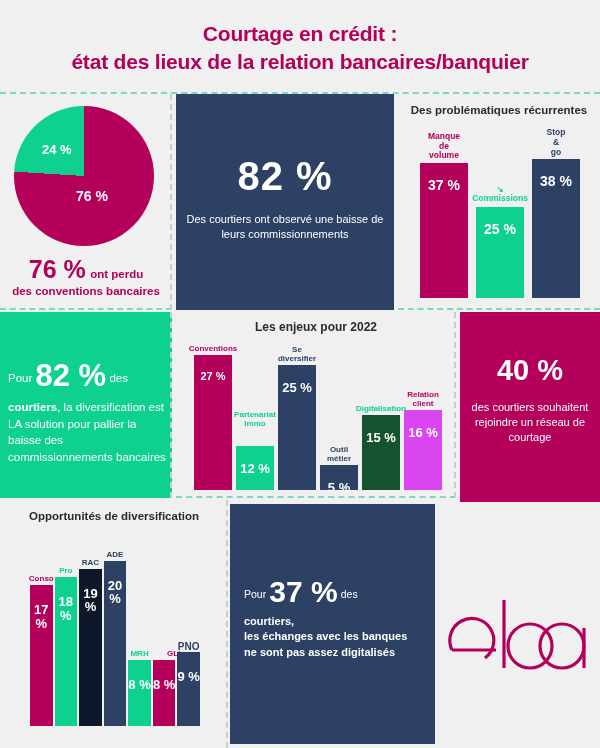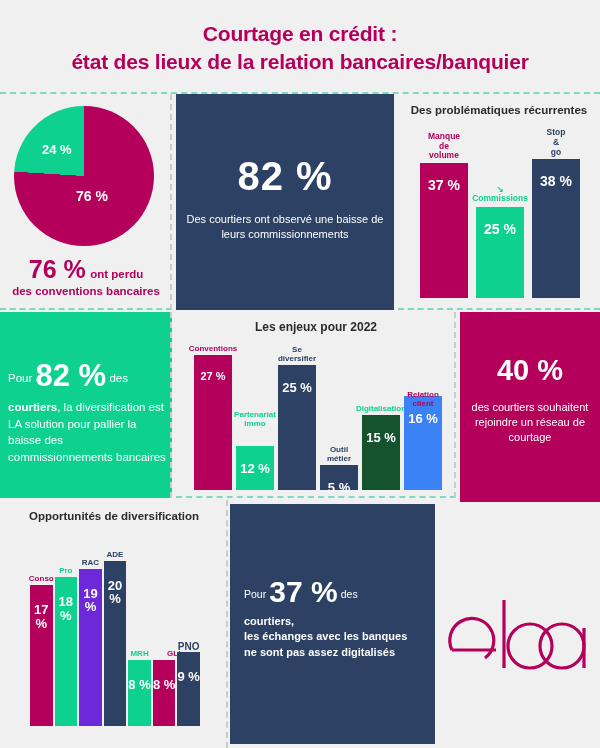--- a/index.html
+++ b/index.html
@@ -190,21 +190,21 @@
         </div>
         <div class="cat-lbl" style="left: 77px; width: 52px; font-size: 8px; color: rgb(44, 65, 99); top: 5px;">Se<br>diversifier</div>
         <div class="bar" style="left: 126px; width: 38px; height: 25px; background: rgb(44, 65, 99);">
           <div class="val" style="font-size: 13px; top: 16px; white-space: normal; line-height: 1.05;">5 %</div>
         </div>
         <div class="cat-lbl" style="left: 119px; width: 52px; font-size: 8px; color: rgb(44, 65, 99); top: 105px;">Outil<br>métier</div>
         <div class="bar" style="left: 168px; width: 38px; height: 75px; background: #14532d;">
           <div class="val" style="font-size: 13px; top: 16px; white-space: normal; line-height: 1.05;">15 %</div>
         </div>
         <div class="cat-lbl" style="left: 161px; width: 52px; font-size: 8px; color: rgb(14, 209, 143); top: 64px;">Digitalisation</div>
-        <div class="bar" style="left: 210px; width: 38px; height: 94px; background: #3b82f6;">
+        <div class="bar" style="left: 210px; width: 38px; height: 80px; background: #d946ef;">
           <div class="val" style="font-size: 13px; top: 16px; white-space: normal; line-height: 1.05;">16 %</div>
         </div>
         <div class="cat-lbl" style="left: 203px; width: 52px; font-size: 8px; color: rgb(180, 0, 90); top: 50px;">Relation<br>client</div>
       </div>
   </div>
 
   <div class="panel mag" id="stat-40">
     <div class="num">40 %</div>
     <div class="desc">des courtiers souhaitent rejoindre un réseau de courtage</div>
   </div>
@@ -213,21 +213,21 @@
     <div class="card-title" id="oppo-title">Opportunités de diversification</div>
     <div id="oppo-plot" style="position:absolute;left:30px;top:44px;width:170px;height:182px;">
         <div class="bar" style="left: 0px; width: 22.5714px; height: 140.636px; background: rgb(180, 0, 90);">
           <div class="val" style="font-size: 13px; top: 18px; white-space: normal; line-height: 1.05;">17 %</div>
         </div>
         <div class="cat-lbl" style="left: -5px; width: 32.5714px; font-size: 8px; color: rgb(180, 0, 90); top: 30.3636px;">Conso</div>
         <div class="bar" style="left: 24.5714px; width: 22.5714px; height: 148.909px; background: rgb(14, 209, 143);">
           <div class="val" style="font-size: 13px; top: 18px; white-space: normal; line-height: 1.05;">18 %</div>
         </div>
         <div class="cat-lbl" style="left: 19.5714px; width: 32.5714px; font-size: 8px; color: rgb(14, 209, 143); top: 22.0909px;">Pro</div>
-        <div class="bar" style="left: 49.1429px; width: 22.5714px; height: 157.182px; background: #6d28d9;">
+        <div class="bar" style="left: 49.1429px; width: 22.5714px; height: 157.182px; background: #0f172a;">
           <div class="val" style="font-size: 13px; top: 18px; white-space: normal; line-height: 1.05;">19 %</div>
         </div>
         <div class="cat-lbl" style="left: 44.1429px; width: 32.5714px; font-size: 8px; color: rgb(44, 65, 99); top: 13.8182px;">RAC</div>
         <div class="bar" style="left: 73.7143px; width: 22.5714px; height: 165.455px; background: rgb(44, 65, 99);">
           <div class="val" style="font-size: 13px; top: 18px; white-space: normal; line-height: 1.05;">20 %</div>
         </div>
         <div class="cat-lbl" style="left: 68.7143px; width: 32.5714px; font-size: 8px; color: rgb(44, 65, 99); top: 5.54545px;">ADE</div>
         <div class="bar" style="left: 98.2857px; width: 22.5714px; height: 66.1818px; background: rgb(14, 209, 143);">
           <div class="val" style="font-size: 13px; top: 18px; white-space: normal; line-height: 1.05;">8 %</div>
         </div>

